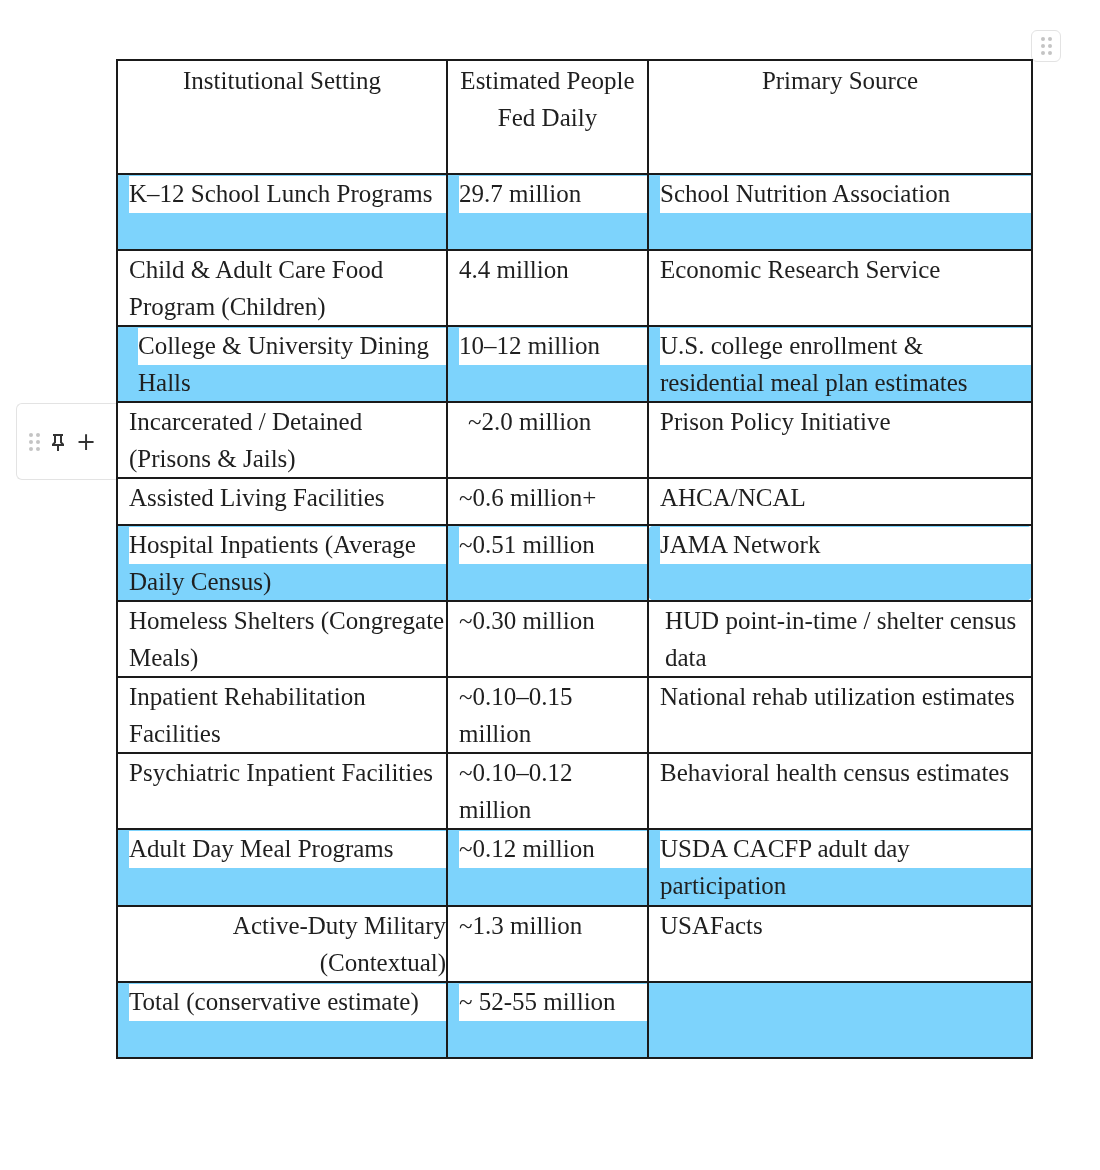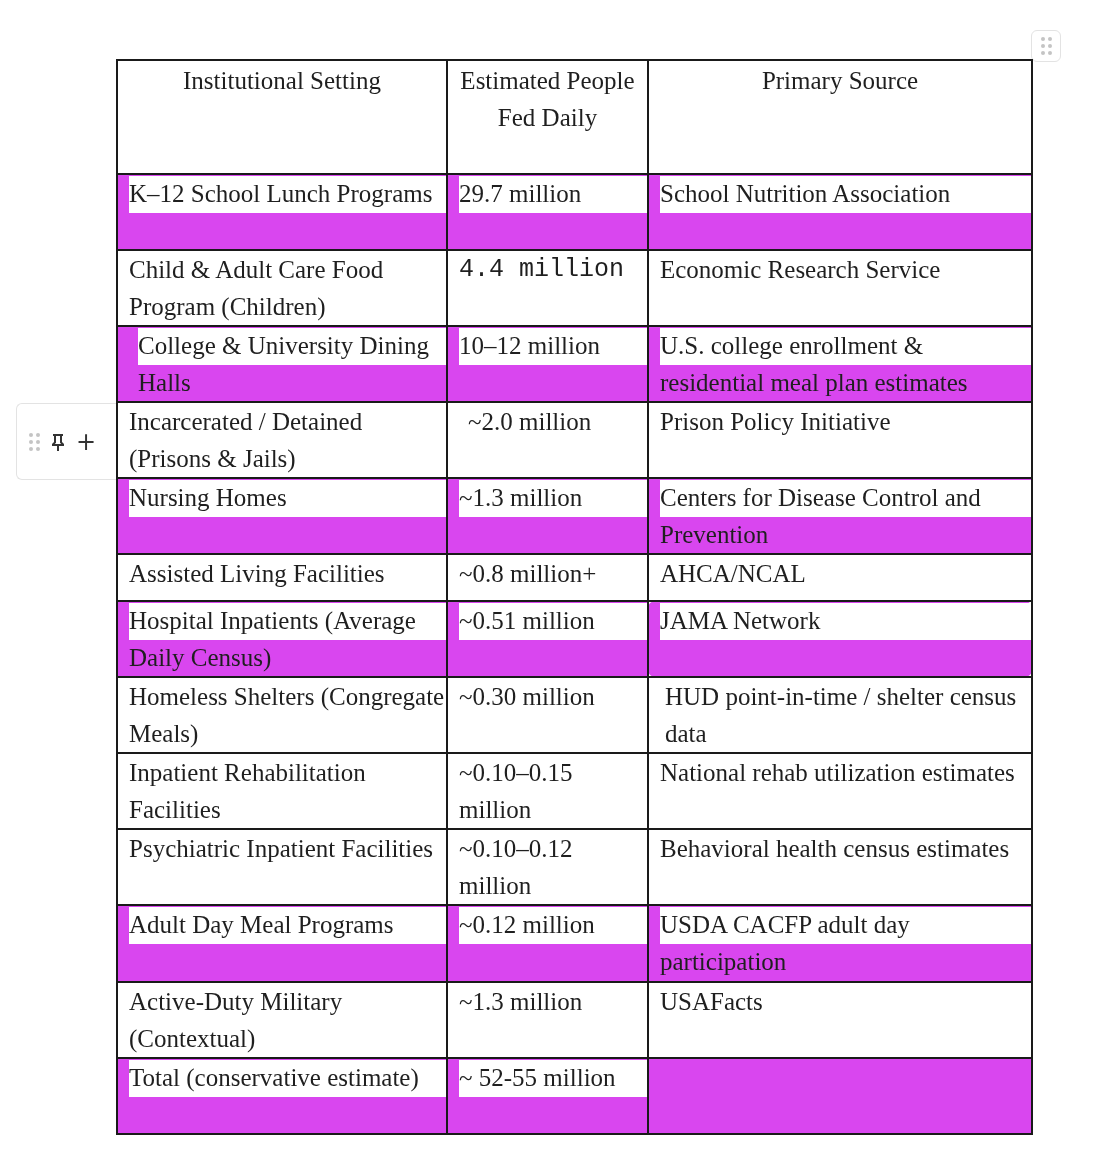--- a/index.html
+++ b/index.html
@@ -4,21 +4,21 @@
 <style>
   html, body { margin: 0; padding: 0; background: #ffffff; }
   body { width: 1100px; height: 1170px; position: relative; overflow: hidden; font-family: "Liberation Serif", "DejaVu Serif", serif; color: #1f1f1f; }
   .table-wrap { position: absolute; left: 116px; top: 59px; }
   table { border-collapse: collapse; table-layout: fixed; width: 915px; }
   col.c1 { width: 330px; } col.c2 { width: 201px; } col.c3 { width: 384px; }
   td, th { border: 2px solid #1a1a1a; vertical-align: top; padding: 0 0 0 11px; font-size: 25px; line-height: 36.5px; font-weight: normal; text-align: left; }
   th { text-align: center; padding: 2px 6px 0 6px; background: #ffffff; margin-left: 10px; }
   tr.hdr th { height: 110px; }
   td { padding-top: 1px; }
-  tr.shaded td { background: #d946ef; }
+  tr.shaded td { background: #7dd3fc; }
   tr.shaded td .txt { background: linear-gradient(#ffffff 0, #ffffff 37px, transparent 37px); }
   .txt { display: block; }
   
   .col-handle { position: absolute; left: 1031px; top: 30px; width: 28px; height: 30px; border: 1px solid #e3e3e3; border-radius: 6px; background: #fff; display: flex; align-items: center; justify-content: center; }
   .row-handle { position: absolute; left: 16px; top: 403px; width: 101px; height: 77px; border: 1px solid #e3e3e3; border-radius: 6px 0 0 6px; border-right: none; background: #fff; display: flex; align-items: center; padding-left: 12px; box-sizing: border-box; gap: 10px; }
   .dots { display: grid; grid-template-columns: 4px 4px; gap: 3px; }
   .dots span { width: 4px; height: 4px; border-radius: 50%; background: #c4c4c4; display: block; }
   .pin-icon, .plus-icon { display: inline-flex; align-items: center; justify-content: center; cursor: pointer; }
   .plus-icon { font-family: "DejaVu Sans", sans-serif; font-size: 24px; color: #333; line-height: 1; }
 </style>
@@ -76,21 +76,21 @@
             <span class="txt">29.7 million</span>
           </td>
     <td style="height: 73px;">
             <span class="txt">School Nutrition Association</span>
           </td>
   </tr>
         <tr>
     <td style="height: 73px;">
             <span class="txt">Child &amp; Adult Care Food Program (Children)</span>
           </td>
-    <td style="height: 73px; font-family: Liberation Mono, monospace;">
+    <td style="height: 73px;">
             <span class="txt">4.4 million</span>
           </td>
     <td style="height: 73px;">
             <span class="txt">Economic Research Service</span>
           </td>
   </tr>
         <tr class="shaded">
     <td style="height: 73px; padding-left: 20px;">
             <span class="txt">College &amp; University Dining Halls</span>
           </td>
@@ -105,37 +105,26 @@
     <td style="height: 73px;">
             <span class="txt">Incarcerated / Detained (Prisons &amp; Jails)</span>
           </td>
     <td style="height: 73px; padding-left: 20px;">
             <span class="txt">~2.0 million</span>
           </td>
     <td style="height: 73px;">
             <span class="txt">Prison Policy Initiative</span>
           </td>
   </tr>
-        <tr class="shaded">
-    <td style="height: 72px;">
-            <span class="txt">Nursing Homes</span>
-          </td>
-    <td style="height: 72px;">
-            <span class="txt">~1.3 million</span>
-          </td>
-    <td style="height: 72px;">
-            <span class="txt">Centers for Disease Control and Prevention</span>
-          </td>
-  </tr>
         <tr>
     <td style="height: 44px;">
             <span class="txt">Assisted Living Facilities</span>
           </td>
     <td style="height: 44px;">
-            <span class="txt">~0.8 million+</span>
+            <span class="txt">~0.6 million+</span>
           </td>
     <td style="height: 44px;">
             <span class="txt">AHCA/NCAL</span>
           </td>
   </tr>
         <tr class="shaded">
     <td style="height: 73px;">
             <span class="txt">Hospital Inpatients (Average Daily Census)</span>
           </td>
     <td style="height: 73px;">
@@ -183,21 +172,21 @@
             <span class="txt">Adult Day Meal Programs</span>
           </td>
     <td style="height: 74px;">
             <span class="txt">~0.12 million</span>
           </td>
     <td style="height: 74px;">
             <span class="txt">USDA CACFP adult day participation</span>
           </td>
   </tr>
         <tr>
-    <td style="height: 72px;">
+    <td style="height: 72px; text-align: right;">
             <span class="txt">Active-Duty Military (Contextual)</span>
           </td>
     <td style="height: 72px;">
             <span class="txt">~1.3 million</span>
           </td>
     <td style="height: 72px;">
             <span class="txt">USAFacts</span>
           </td>
   </tr>
         <tr class="shaded">

